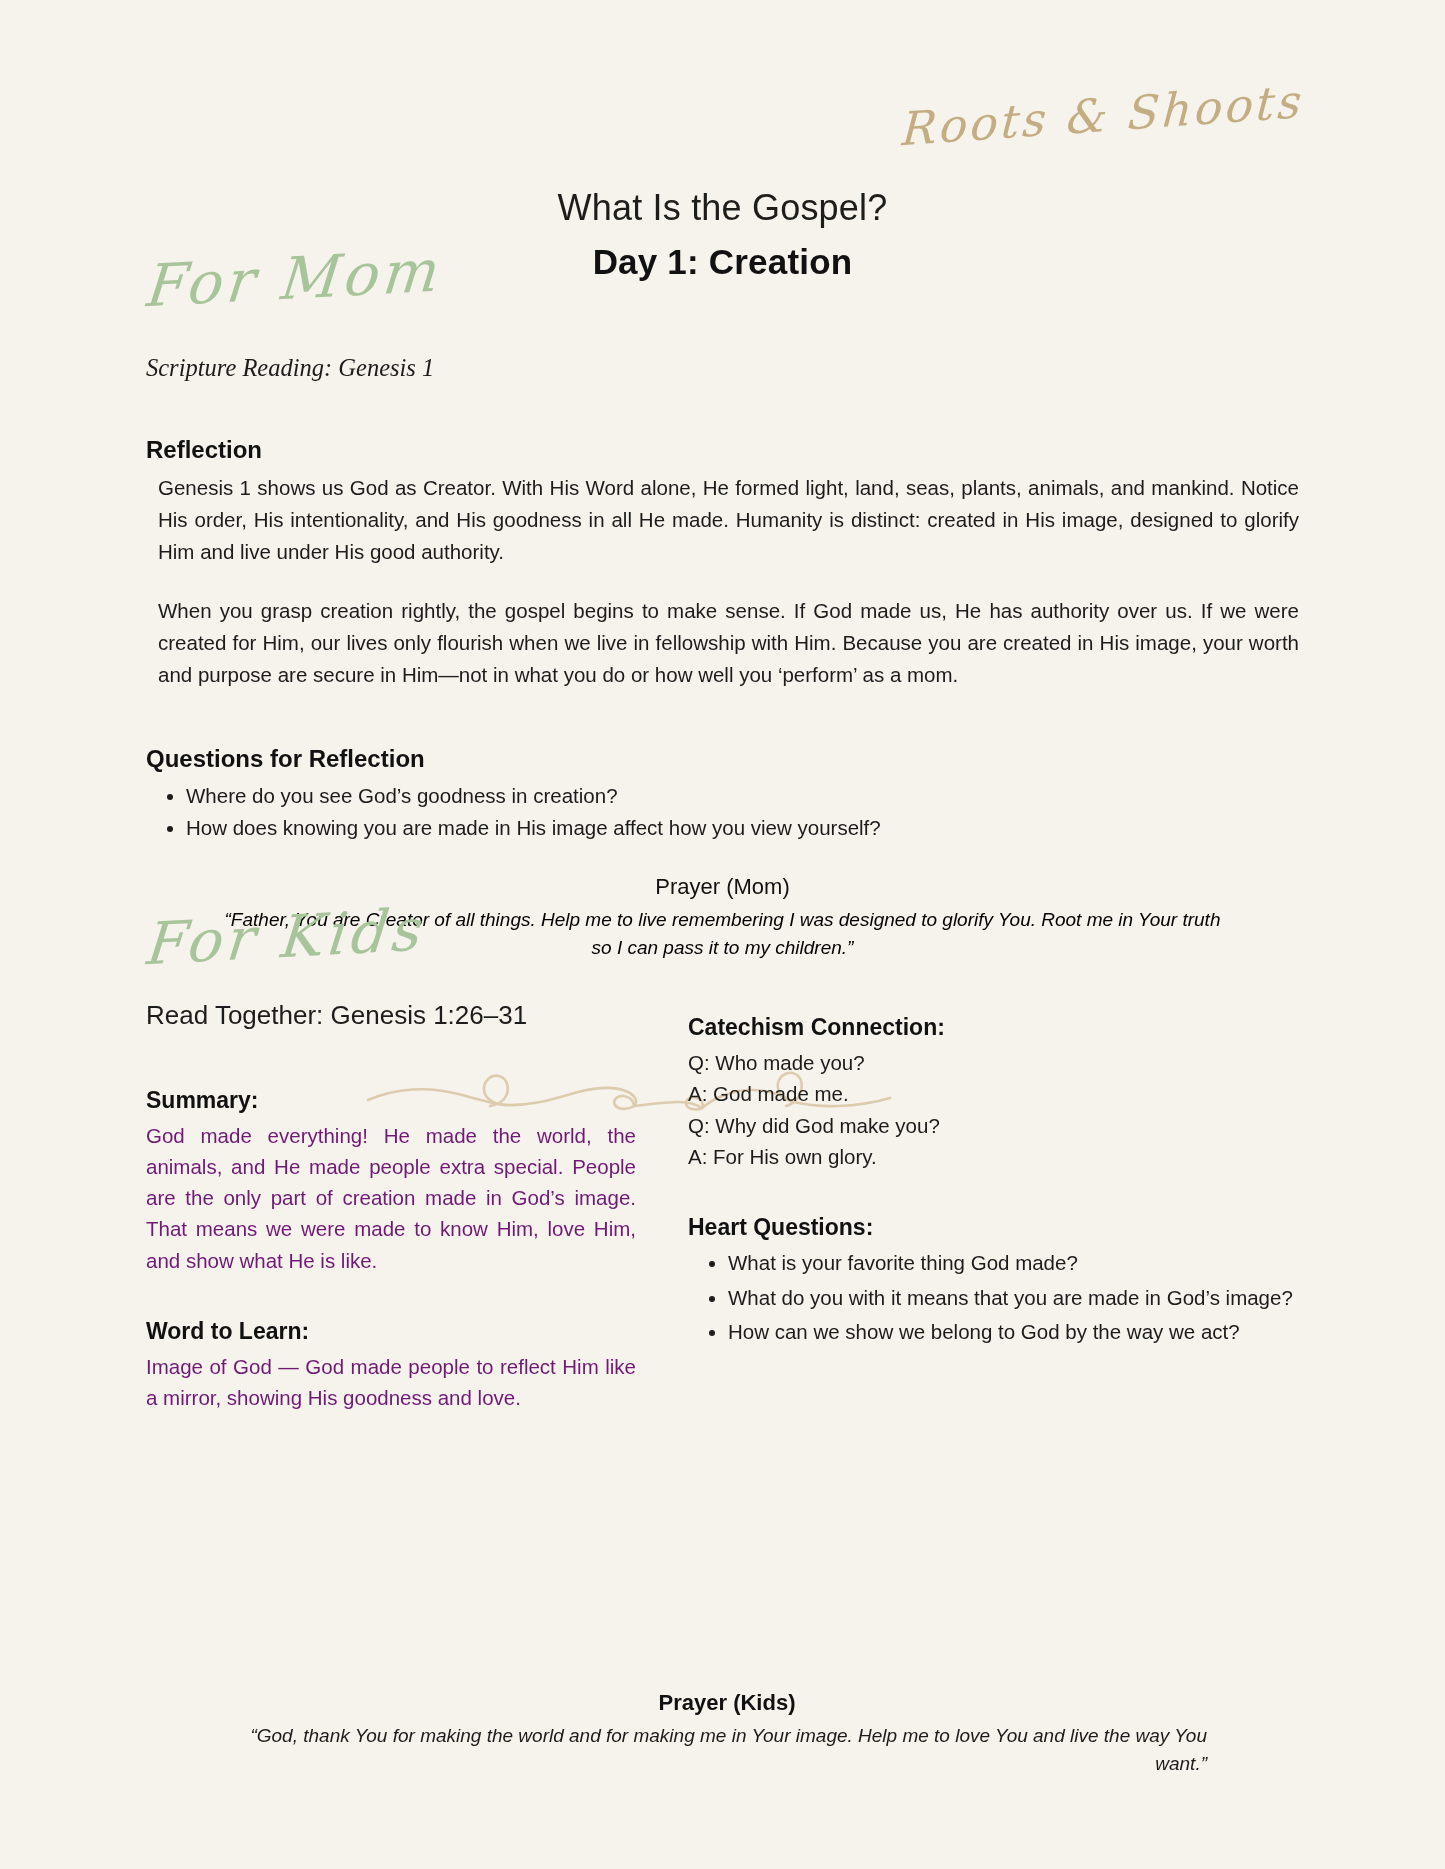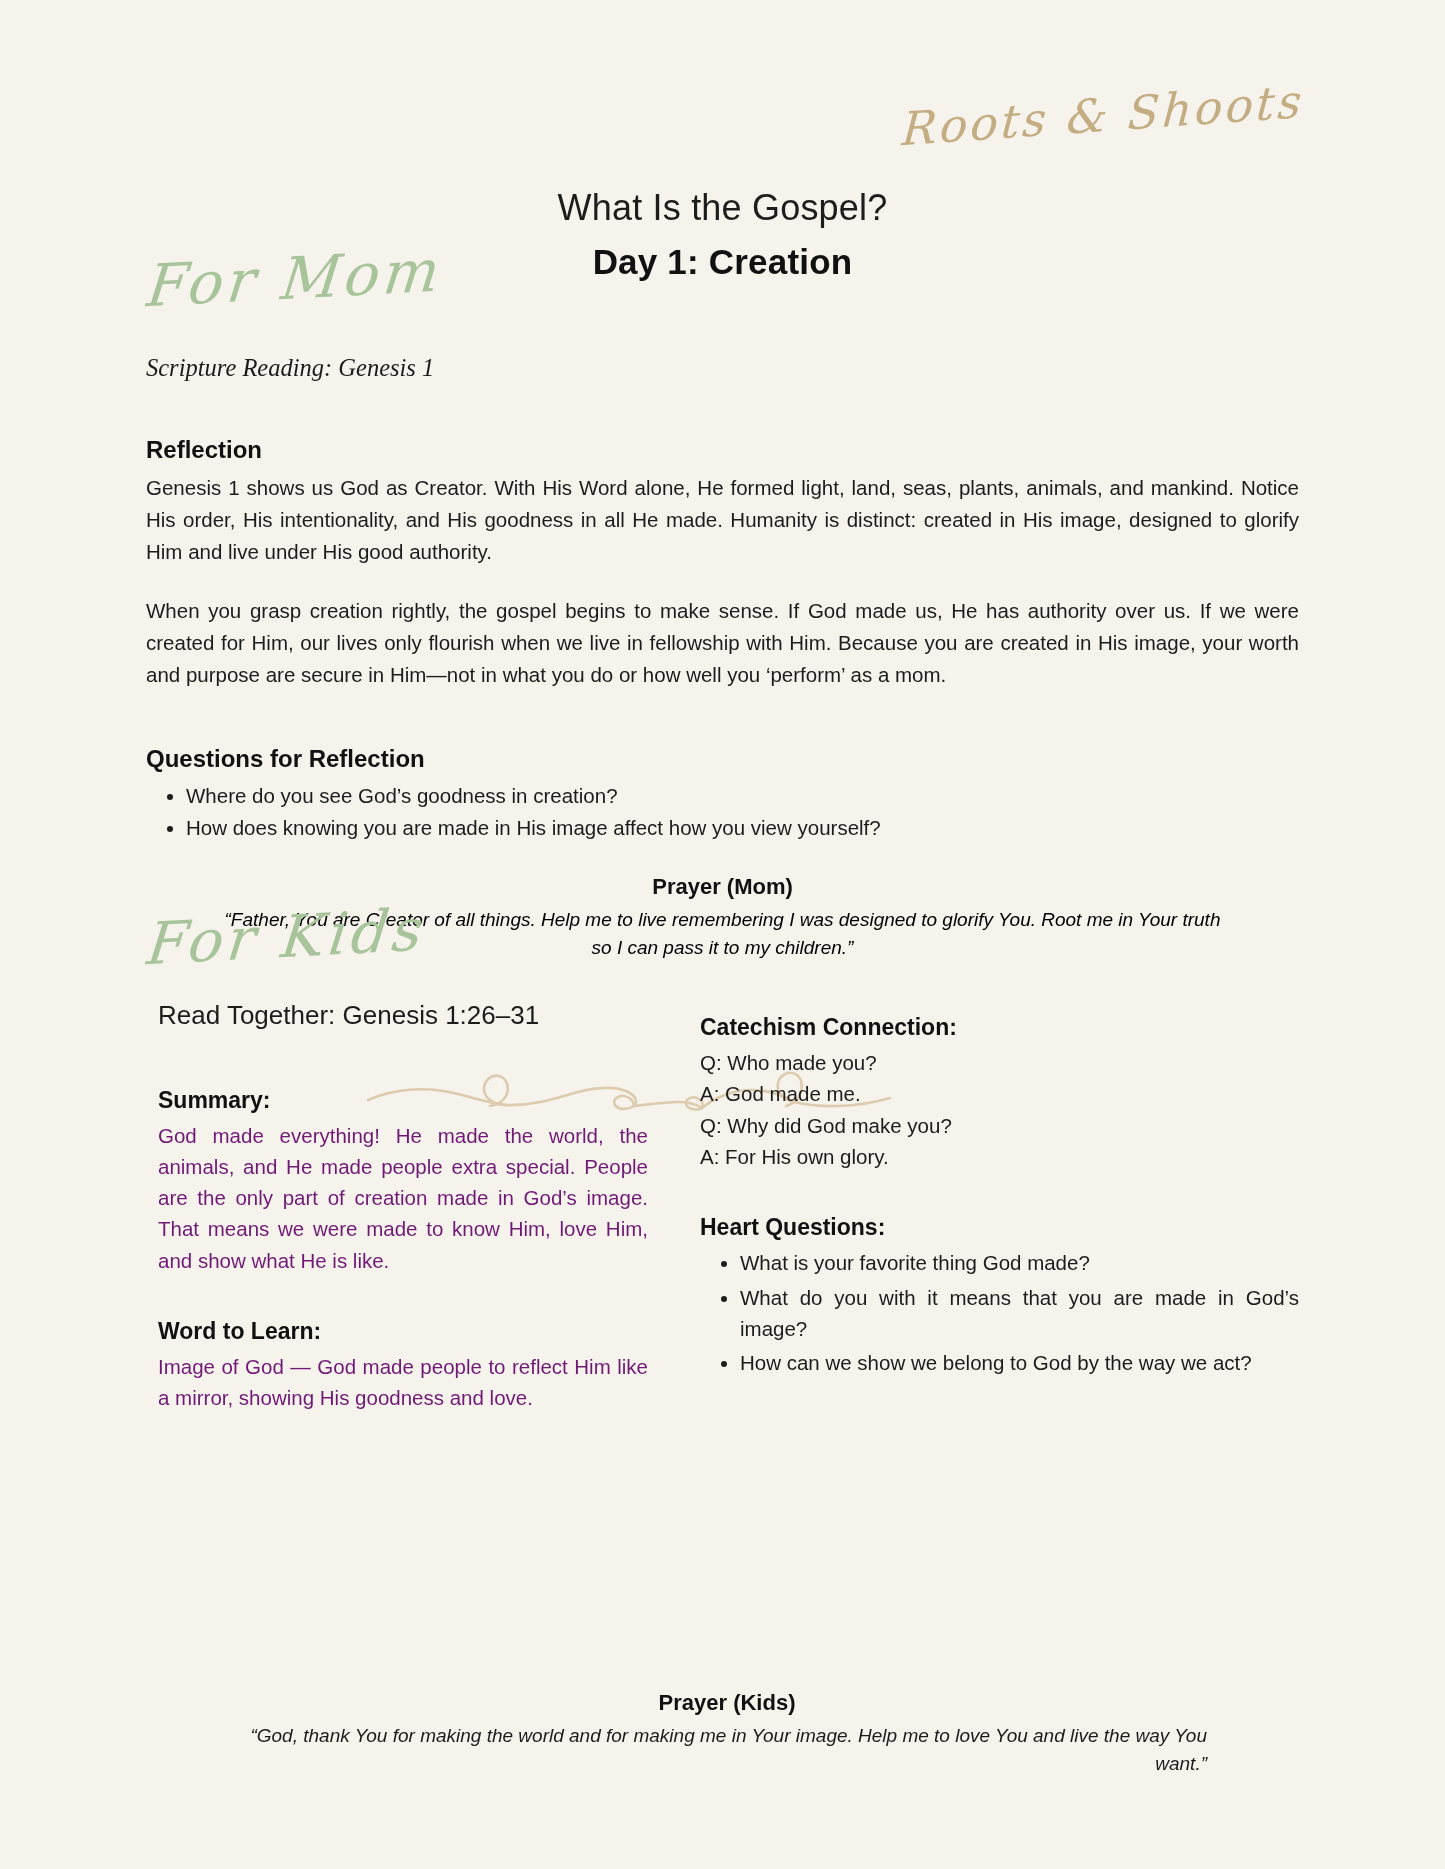--- a/index.html
+++ b/index.html
@@ -94,42 +94,42 @@
   h3.sec {
     font-size: 24px;
     font-weight: 700;
     color: #111;
     margin: 0 0 8px 0;
   }
   p.para {
     font-size: 20.5px;
     line-height: 1.55;
     text-align: justify;
-    margin: 0 0 28px 0;
+    margin: 0 0 28px 12px;
     color: #1c1c1c;
   }
   p.para:last-child { margin-bottom: 0; }
   .gap-lg { height: 26px; }
 
   ul.qlist {
     margin: 0;
     padding-left: 40px;
     list-style: disc;
   }
   ul.qlist li {
     font-size: 20.5px;
     line-height: 1.5;
     color: #1c1c1c;
     margin-bottom: 2px;
   }
 
   .prayer-wrap { margin-top: 30px; text-align: center; }
   .prayer-title {
     font-size: 22px;
-    font-weight: 700;
+    font-weight: 400;
     color: #111;
     margin-bottom: 6px;
   }
   .prayer-text {
     font-size: 19px;
     font-style: italic;
     line-height: 1.45;
     color: #000000;
     max-width: 1000px;
     margin: 0 auto;
@@ -140,21 +140,21 @@
     position: absolute;
     left: 366px;
     top: 1060px;
     width: 540px;
     height: 70px;
   }
 
   
   .kids-body {
     position: absolute;
-    left: 158px;
+    left: 146px;
     right: 146px;
     top: 1000px;
   }
   .cols {
     display: flex;
     gap: 52px;
     align-items: flex-start;
   }
   .col-left { width: 490px; flex: none; }
   .col-right { flex: 1; padding-top: 14px; }

